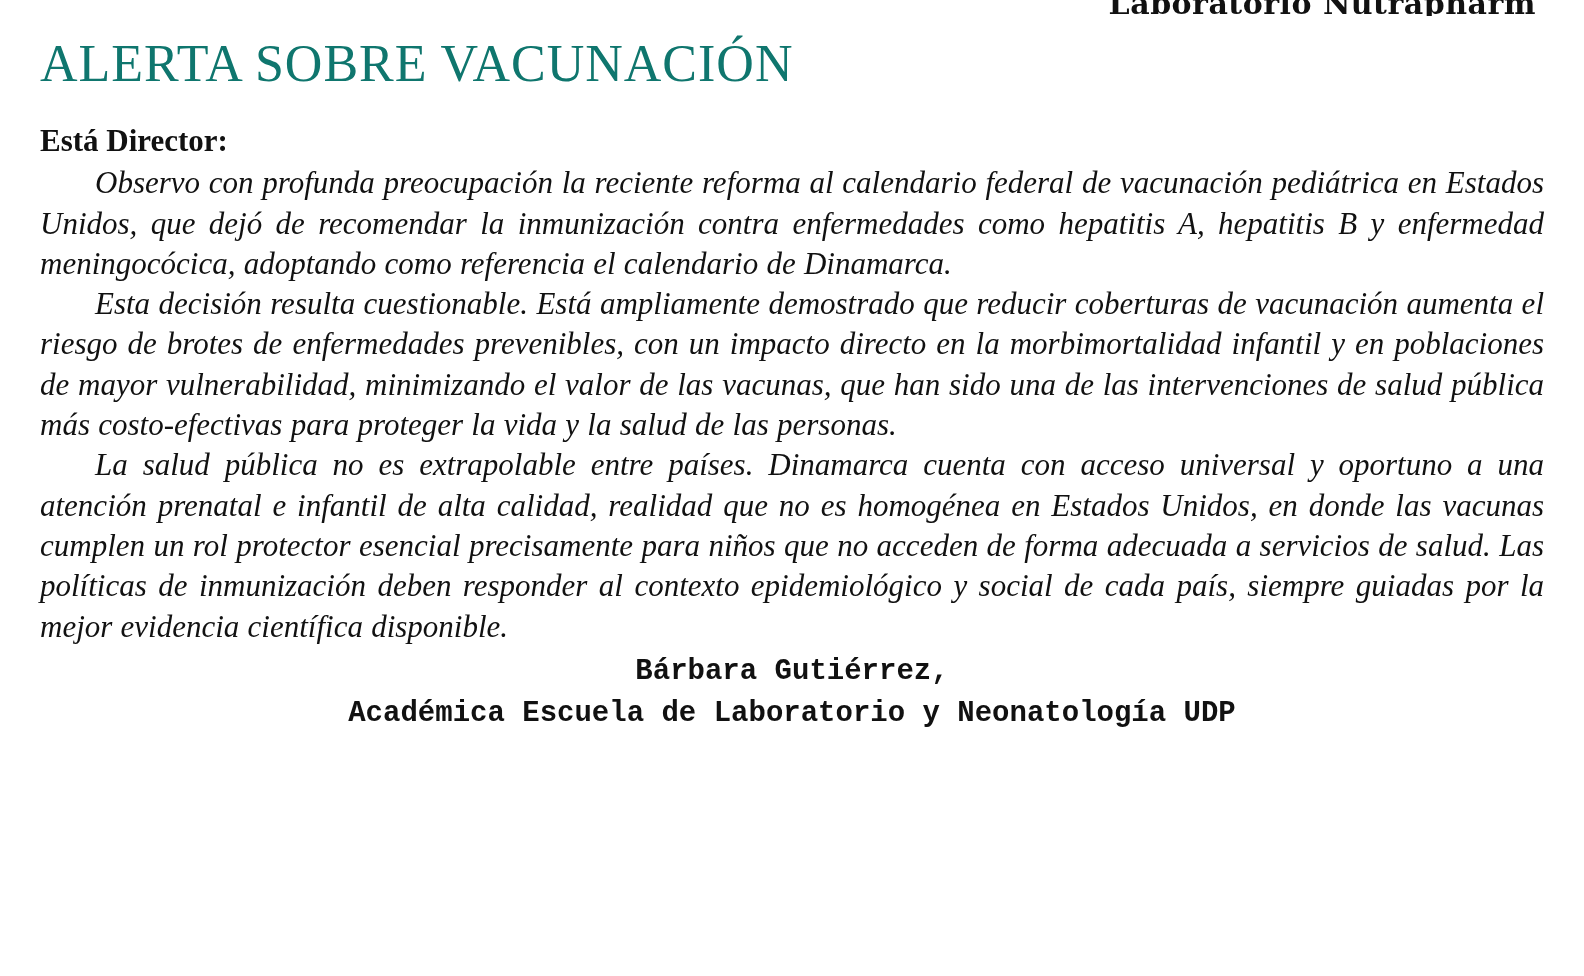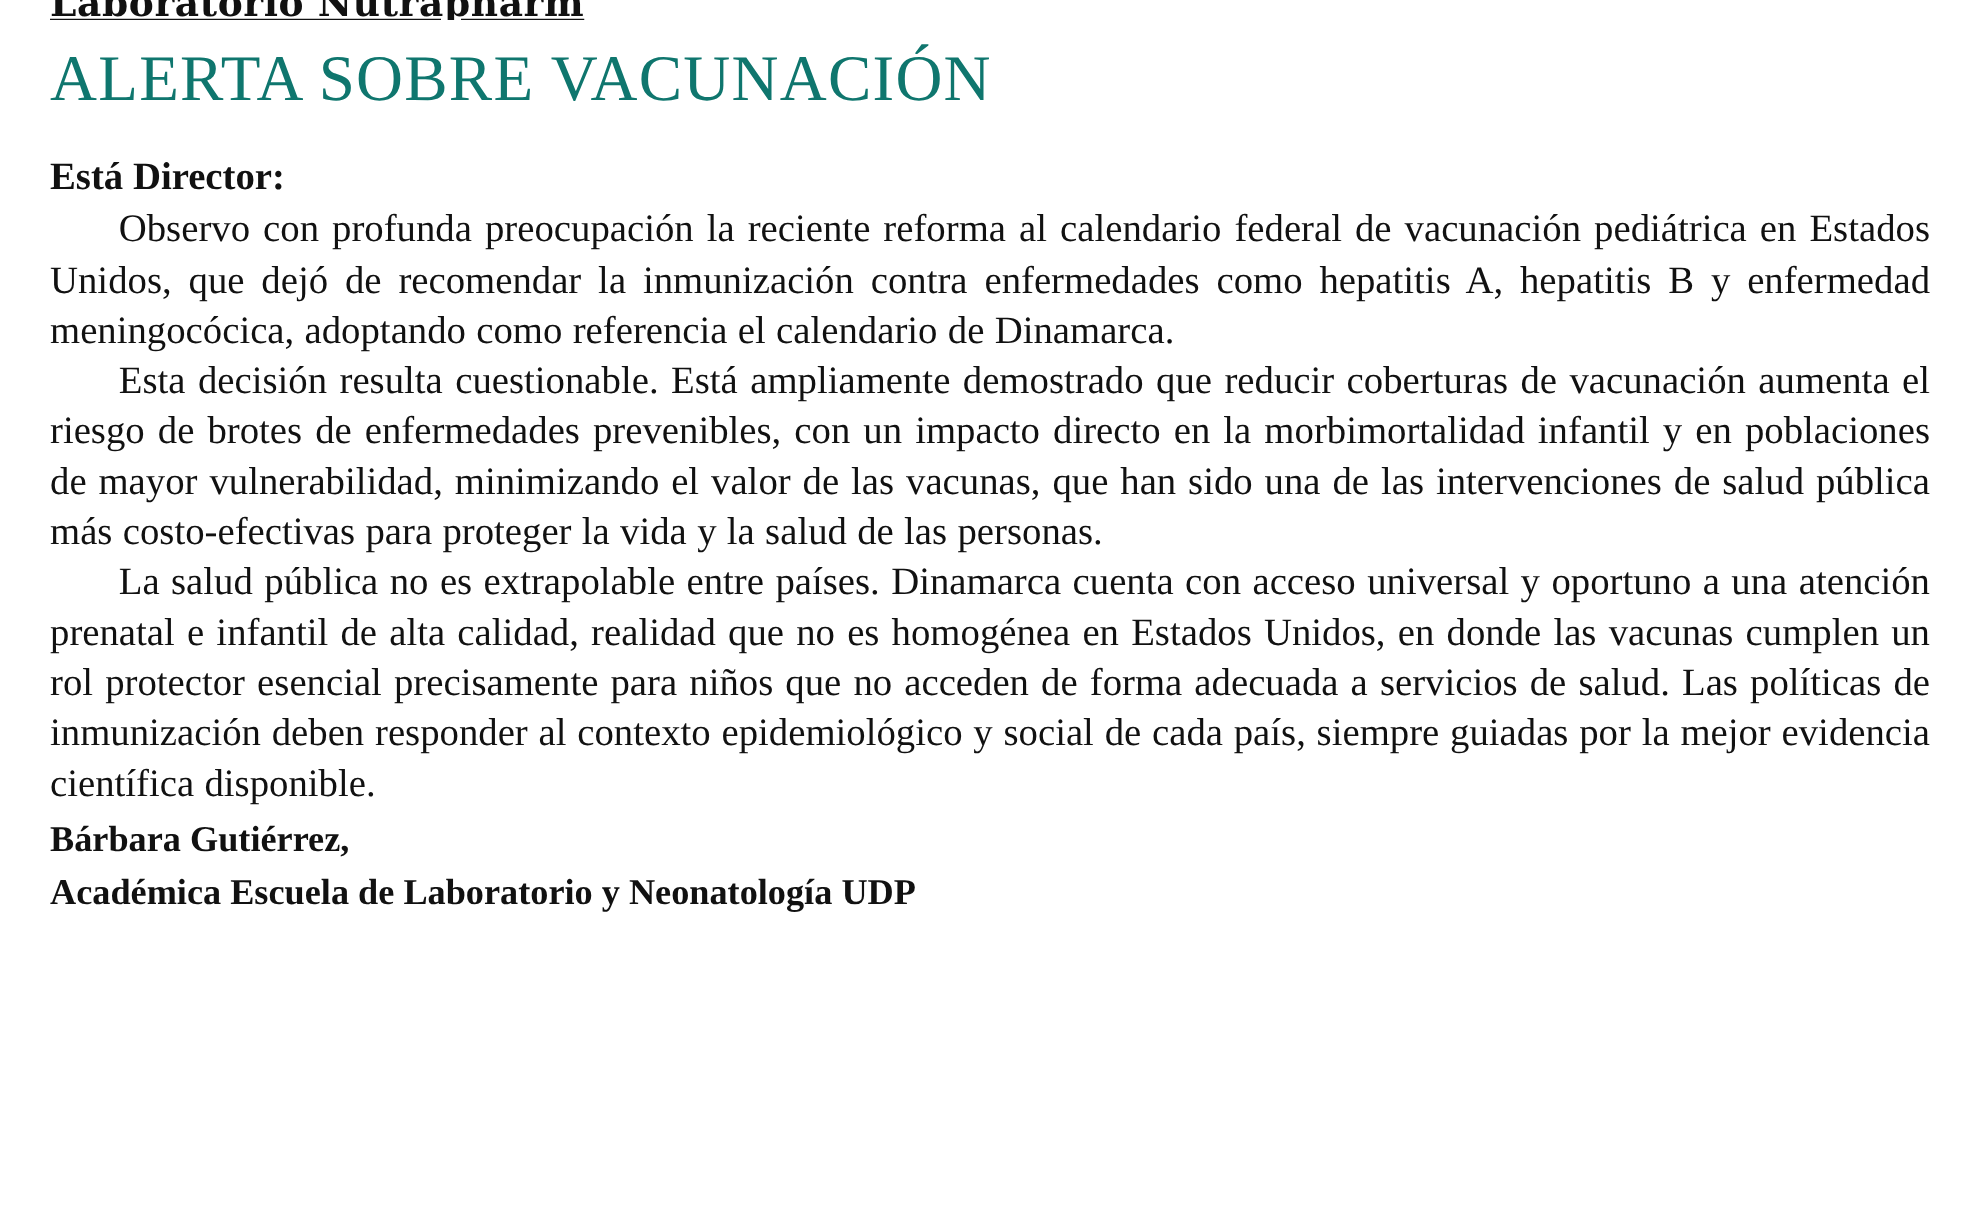--- a/index.html
+++ b/index.html
@@ -14,21 +14,21 @@
     box-sizing: border-box;
     padding: 0 40px 10px 40px;
     background: #ffffff;
     font-family: "Liberation Serif", serif;
     overflow: hidden;
   }
   
   .clipped-header {
     height: 16px;
     overflow: hidden;
-    text-align: left;
+    text-align: right;
     padding-right: 8px;
   }
   .clipped-header .clip-inner {
     display: inline-block;
     margin-top: -22px;
     font-family: "DejaVu Serif", serif;
     font-weight: 700;
     font-size: 30px;
     letter-spacing: 0.5px;
     text-decoration: underline;
@@ -50,25 +50,26 @@
   }
   .body-par {
     margin: 0;
     font-size: 31px;
     line-height: 1.3;
     text-align: justify;
     text-indent: 55px;
     hyphens: auto;
     -webkit-hyphens: auto;
     word-spacing: 0.5px;
+    font-style: italic;
   }
   .signature {
     margin-top: 4px;
-    text-align: left;
-    font-family: Liberation Serif, serif;
+    text-align: center;
+    font-family: Liberation Mono, monospace;
     font-weight: 700;
     font-size: 29px;
     line-height: 1.45;
   }
   .signature p {
     margin: 0;
   }
 </style>
 </head>
 <body>

